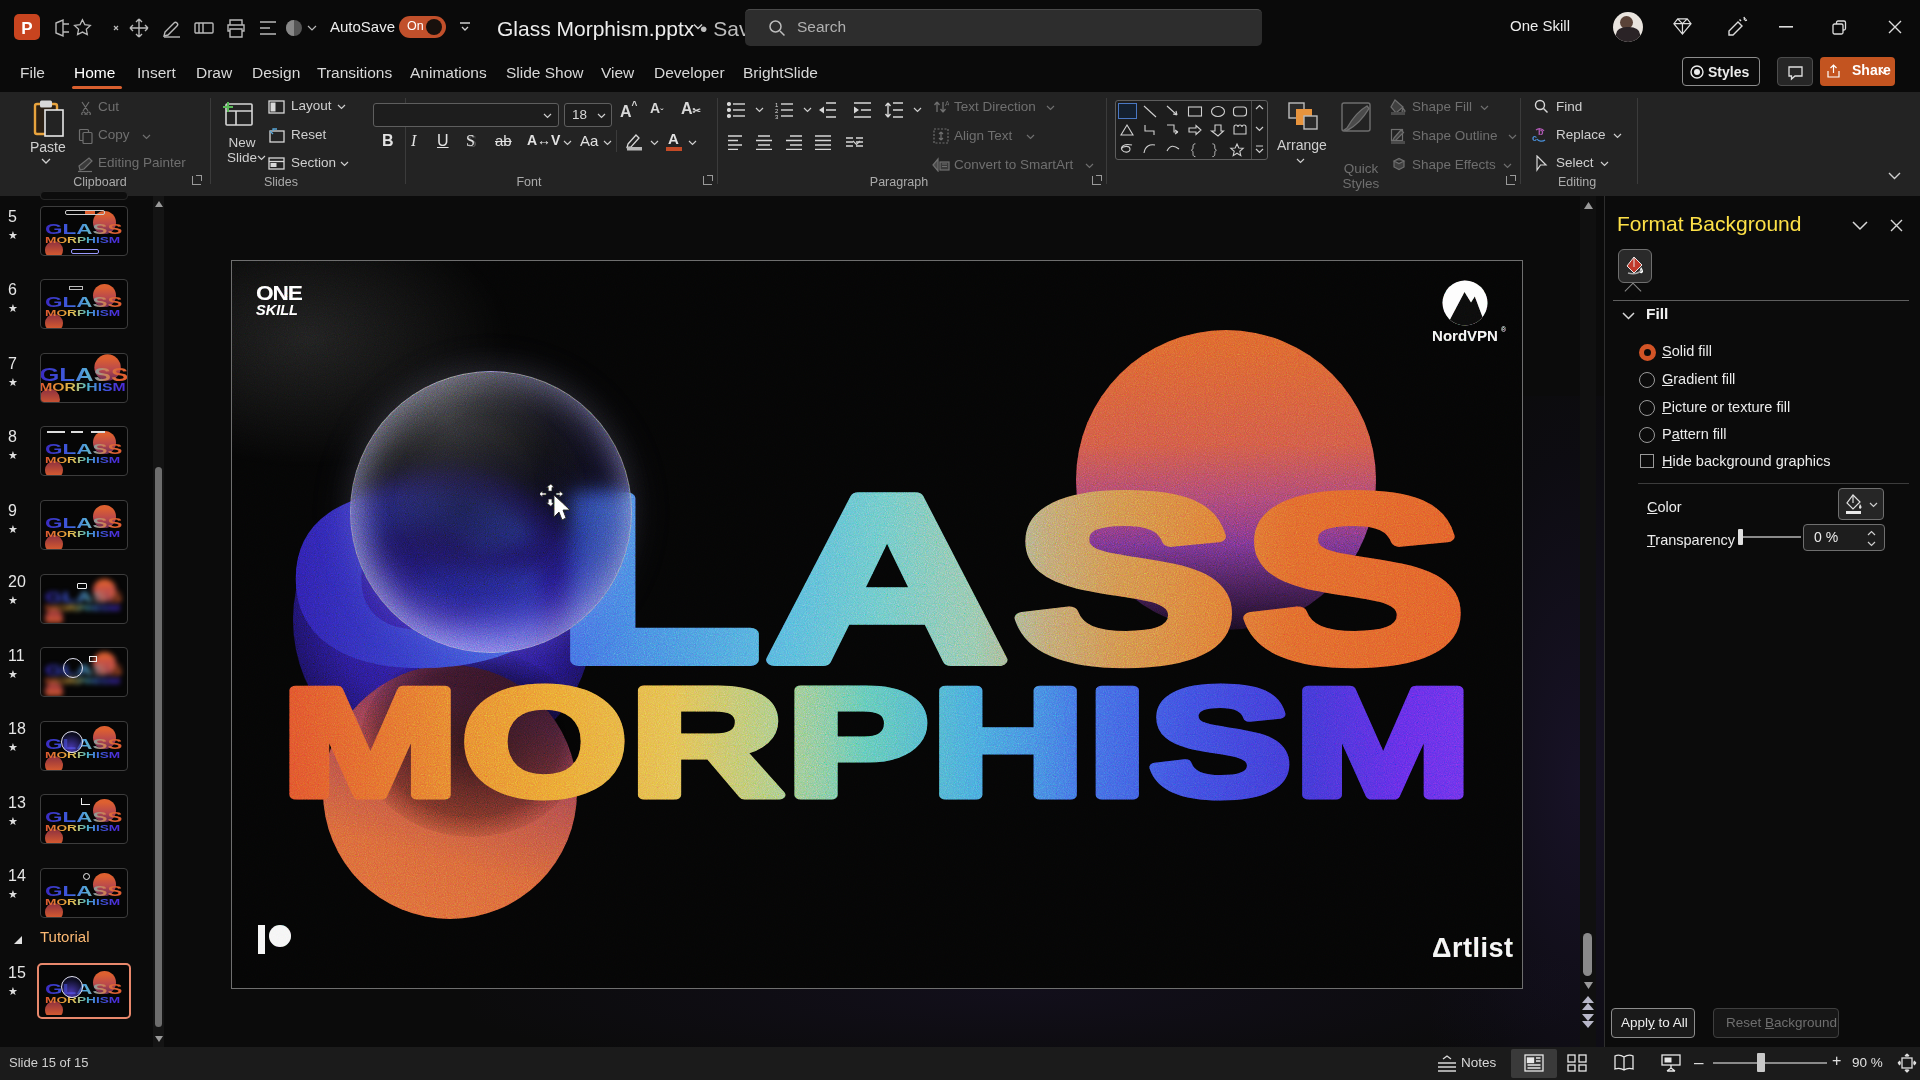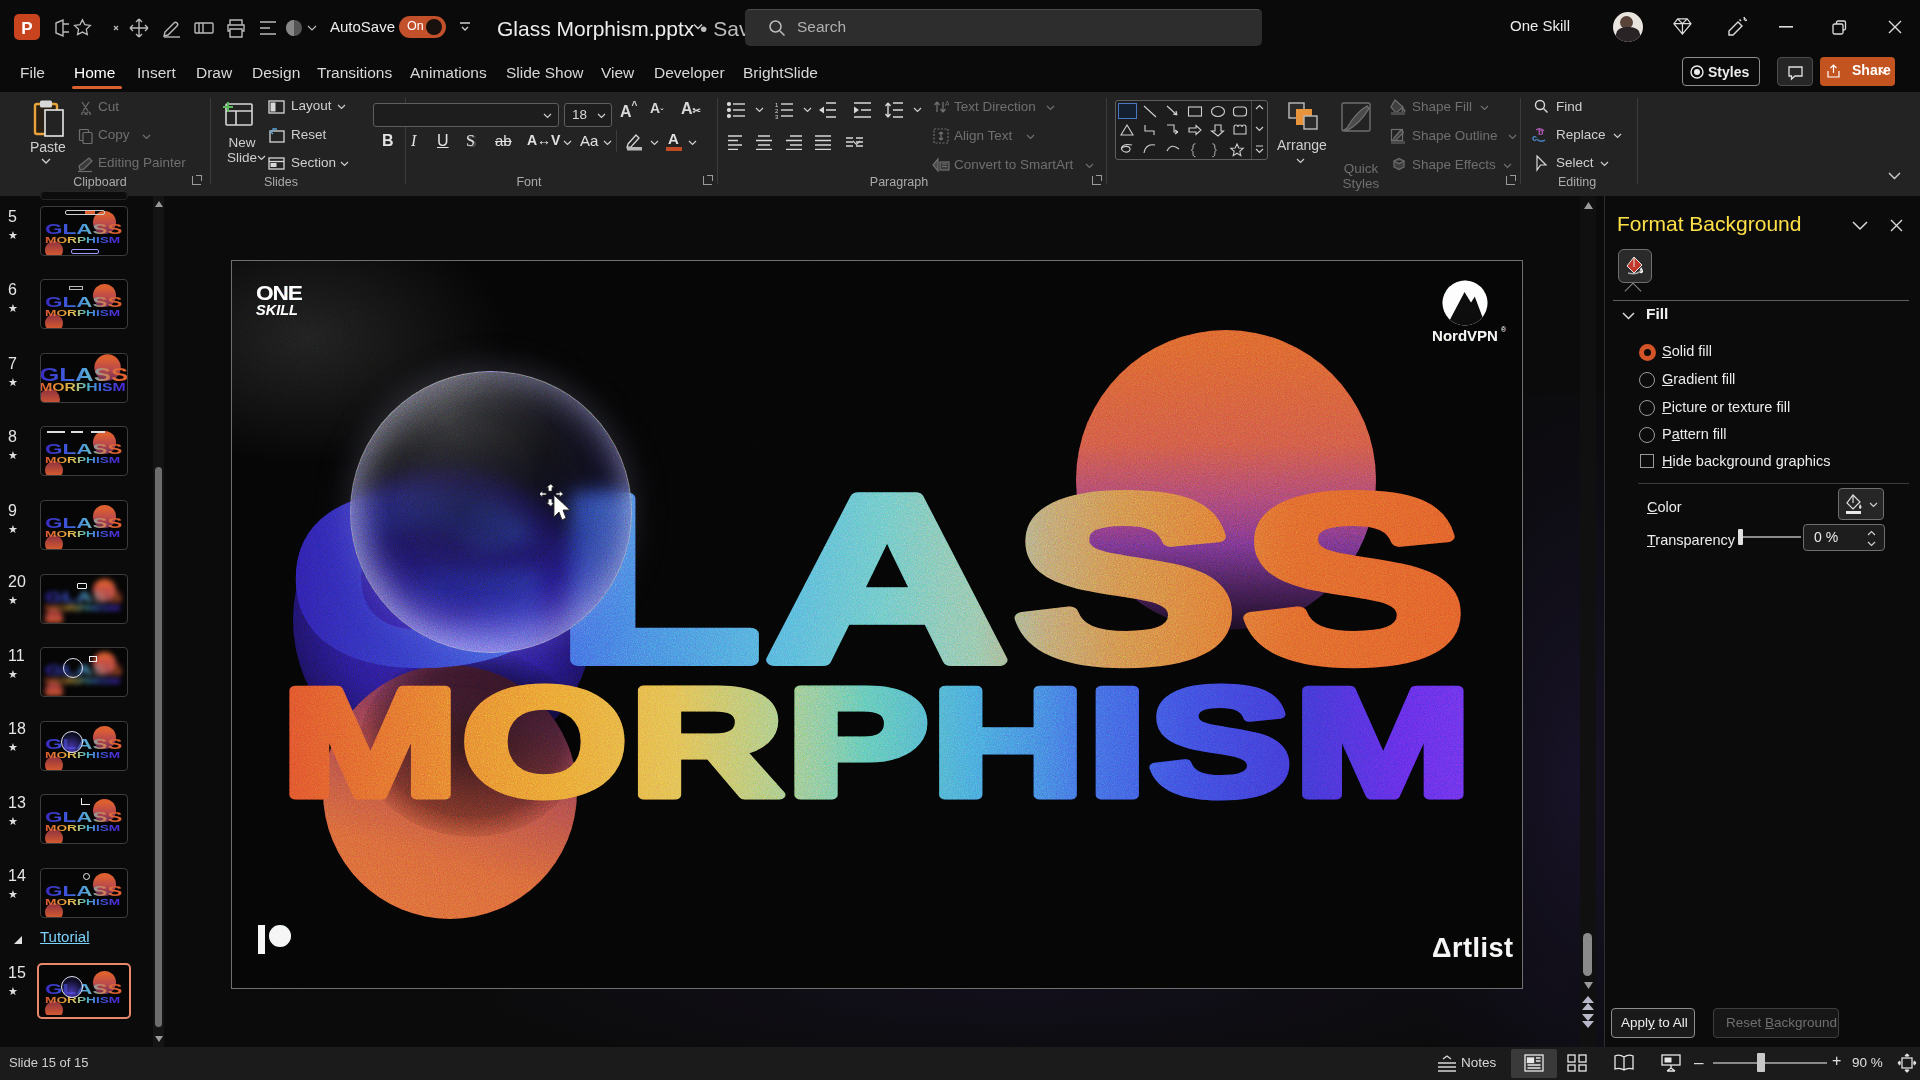--- a/index.html
+++ b/index.html
@@ -618,21 +618,21 @@
     <div class="thumb" style="top:671.5px">
       <div class="tart">
           <div class="tc1"></div>
           <div class="tc2"></div>
           <div class="tg">GLASS</div>
           <div class="tm">MORPHISM</div>
         </div>
       <div class="abs" style="left:42px;top:4px;width:7px;height:7px;border:1px solid #eee;border-radius:50%;"></div>
     </div>
     <div class="abs" style="left:14px;top:740px;width:0;height:0;border-left:8px solid transparent;border-bottom:8px solid #e0e0e0;transform:rotate(0deg);"></div>
-    <div class="abs" style="left:40px;top:732px;color:#7dd3fc;font-size:15px;text-decoration:underline;">Tutorial</div>
+    <div class="abs" style="left:40px;top:732px;color:#fdba74;font-size:15px;">Tutorial</div>
     <div class="tnum" style="top:768px">15</div>
       <div class="tstar" style="top:789px">★</div>
     <div class="thumb" style="left:37px;top:767px;width:94px;height:56px;border:2px solid #e8886c;border-radius:5px;">
       <div class="tart" style="left:2px;top:2px;">
           <div class="tc1"></div>
           <div class="tc2"></div>
           <div class="tg">GLASS</div>
           <div class="tm">MORPHISM</div>
         </div>
       <div class="abs" style="left:22px;top:11px;width:22px;height:22px;border-radius:50%;border:1.5px solid #dfdfef;background:radial-gradient(circle at 45% 80%, rgba(90,70,220,0.8), rgba(20,20,60,0.5) 70%);"></div>

